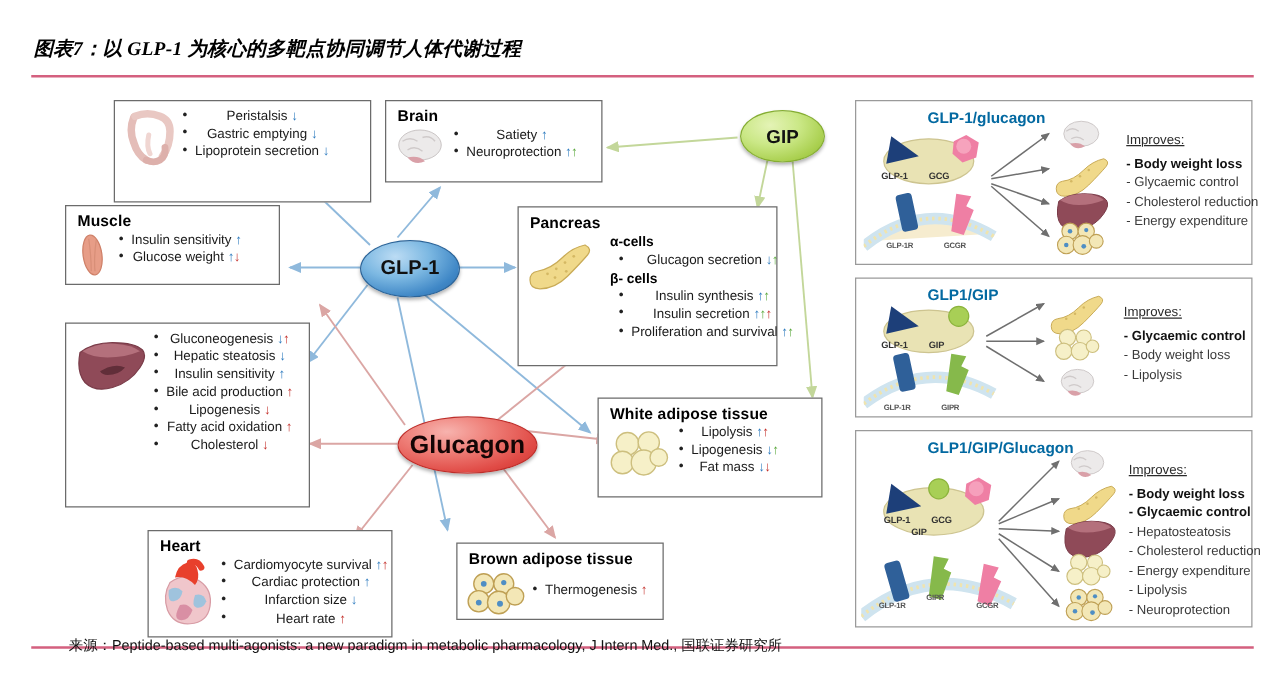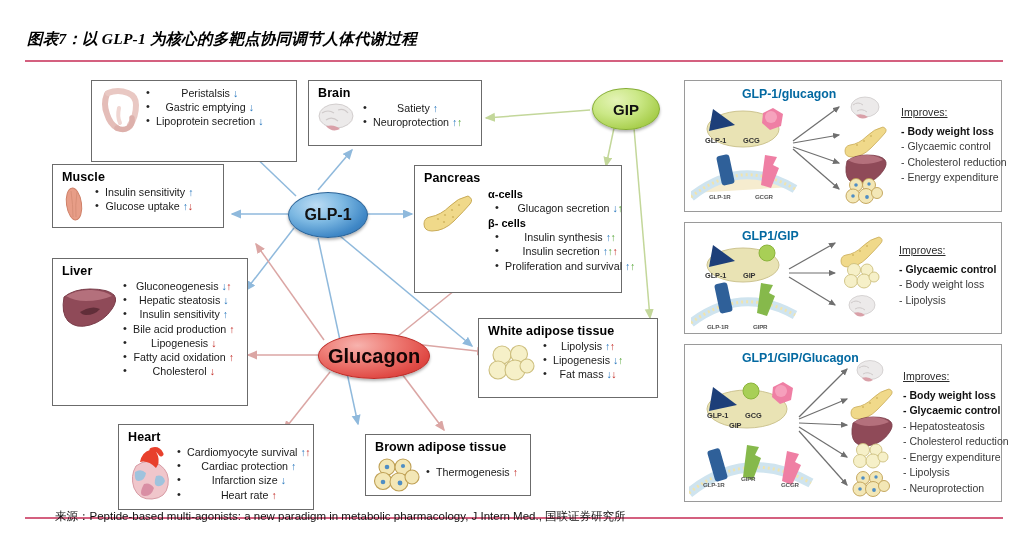--- a/index.html
+++ b/index.html
@@ -200,21 +200,21 @@
   <div class="organ-box" style="left:52px;top:164px;width:172px;height:64px;">
     <div class="organ-title">Muscle</div>
     <div class="organ-body">
       <svg class="organ-art" width="30" height="38" viewBox="0 0 30 38">
         <ellipse cx="14" cy="19" rx="7.5" ry="16" fill="#e79d87" stroke="#cf8068" stroke-width="1" transform="rotate(-8 14 19)"></ellipse>
         <path d="M11 6 q2 14 2 26" stroke="#d88f78" stroke-width="1" fill="none"></path>
         <path d="M17 7 q-2 14 -1 25" stroke="#d88f78" stroke-width="1" fill="none"></path>
       </svg>
       <ul class="organ-list">
         <li><span>Insulin sensitivity</span><span class="arrows up">↑</span></li>
-        <li><span>Glucose uptake</span><span class="arrows"><span class="up">↑</span><span class="dn-r">↓</span></span></li>
+        <li><span>Glucose weight</span><span class="arrows"><span class="up">↑</span><span class="dn-r">↓</span></span></li>
       </ul>
     </div>
   </div>
 
   <div class="organ-box" style="left:414px;top:165px;width:208px;height:128px;">
     <div class="organ-title">Pancreas</div>
     <div class="organ-body">
       <svg class="organ-art" width="58" height="44" viewBox="0 0 58 44" style="margin-top:4px;">
         <path d="M46 6 q-10 2 -18 10 q-9 9 -20 11 q-6 1 -6 7 q0 7 8 7 q12 0 22 -10 q10 -10 16 -17 q4 -5 -2 -8z" fill="#f0d98a" stroke="#c9ab57" stroke-width="1"></path>
         <g fill="#d4b863">
@@ -235,21 +235,20 @@
         <ul class="organ-list" style="margin-left:8px;">
           <li><span>Insulin synthesis</span><span class="arrows"><span class="up">↑</span><span class="up-g">↑</span></span></li>
           <li><span>Insulin secretion</span><span class="arrows"><span class="up">↑</span><span class="up-g">↑</span><span class="up-r">↑</span></span></li>
           <li><span>Proliferation and survival</span><span class="arrows"><span class="up">↑</span><span class="up-g">↑</span></span></li>
         </ul>
       </div>
     </div>
   </div>
 
   <div class="organ-box" style="left:52px;top:258px;width:196px;height:148px;">
-    <div class="organ-title">Liver</div>
     <div class="organ-body">
       <svg class="organ-art" width="58" height="50" viewBox="0 0 58 50" style="margin-top:4px;">
         <path d="M4 14 q10 -8 26 -8 q18 0 24 6 q4 5 -2 14 q-8 12 -22 16 q-14 4 -22 -4 q-7 -8 -4 -24z" fill="#8f4a58" stroke="#7a3c49" stroke-width="1"></path>
         <path d="M6 13 q12 -7 26 -6 q14 1 20 6 q-12 5 -26 5 q-12 0 -20 -5z" fill="#b4707c"></path>
         <path d="M26 26 q8 -3 14 0 q-5 6 -14 6 q-4 0 -6 -3z" fill="#612e39"></path>
       </svg>
       <ul class="organ-list">
         <li><span>Gluconeogenesis</span><span class="arrows"><span class="dn">↓</span><span class="up-r">↑</span></span></li>
         <li><span>Hepatic steatosis</span><span class="arrows dn">↓</span></li>
         <li><span>Insulin sensitivity</span><span class="arrows up">↑</span></li>

